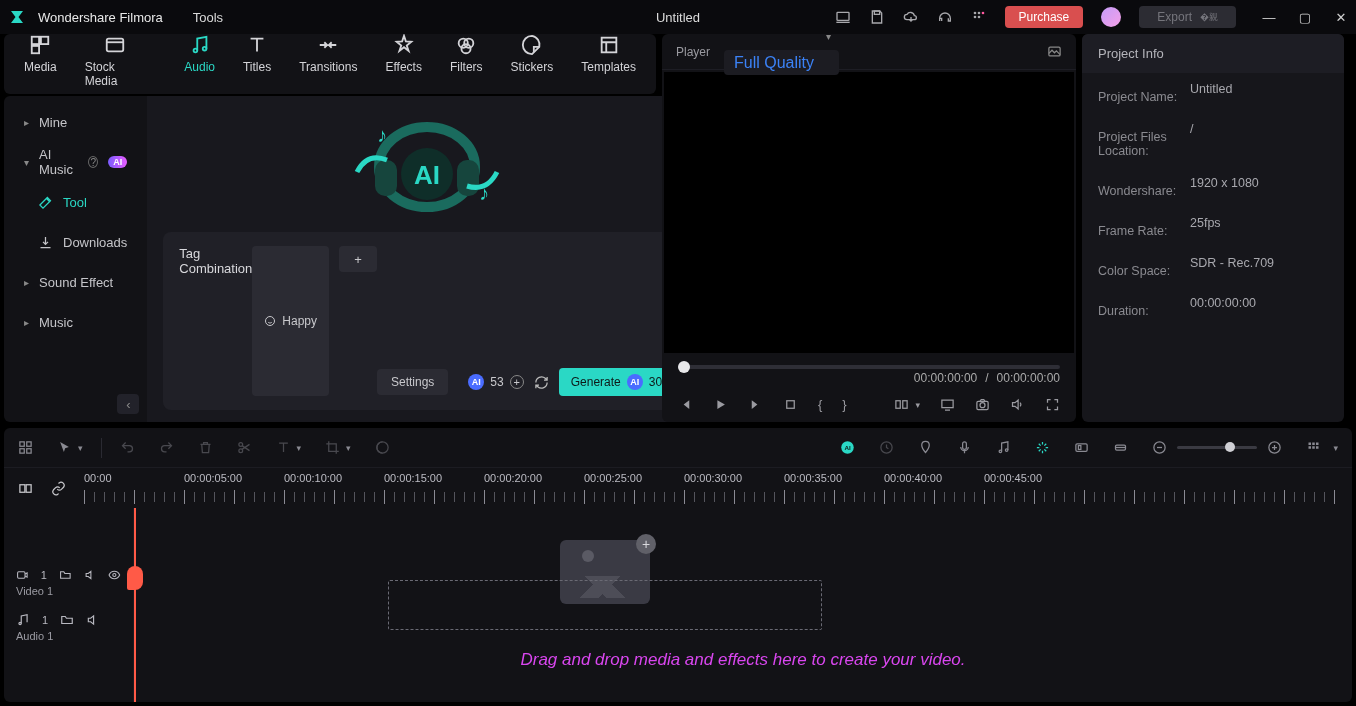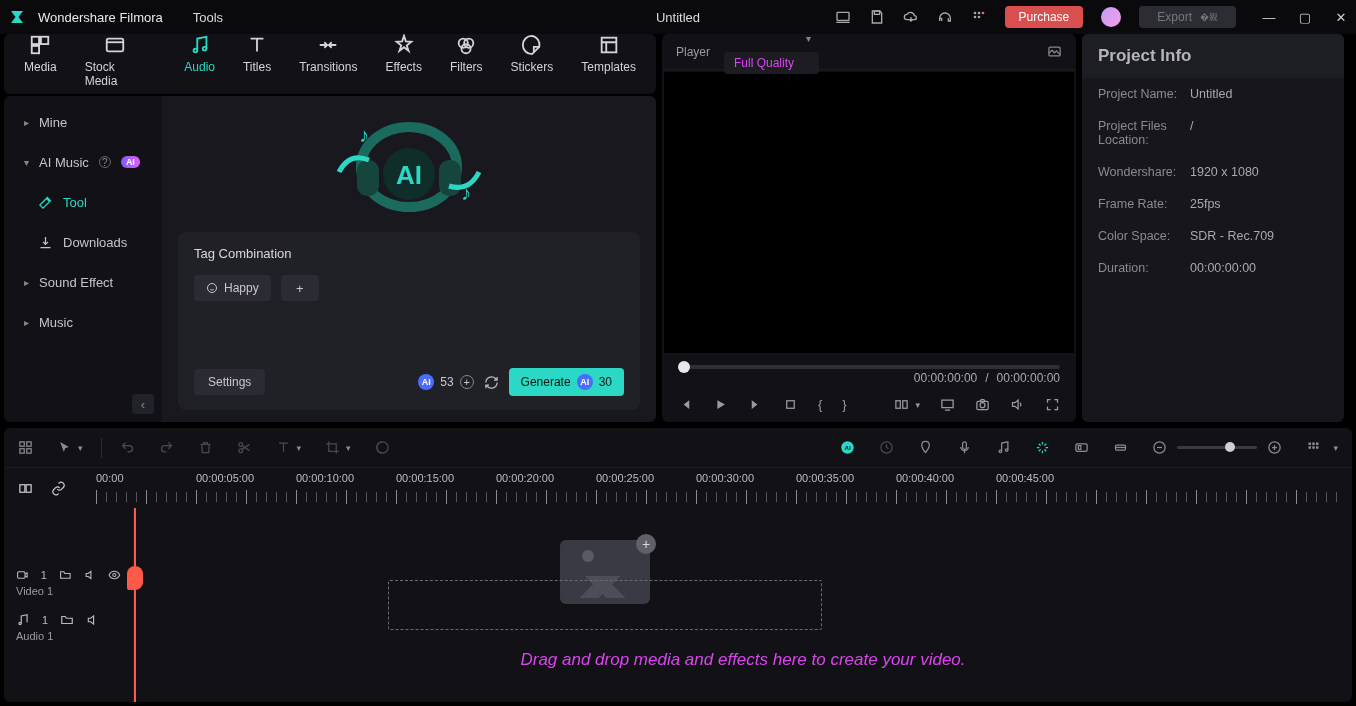--- a/index.html
+++ b/index.html
@@ -32,66 +32,66 @@
 .sidebar { width:158px; background:#121216; border-radius:6px 0 0 6px; padding-top:6px; position:relative; }
 .sideitem { height:40px; display:flex; align-items:center; gap:10px; padding:0 20px; color:#c5c5c9; cursor:pointer; font-size:13px; }
 .sideitem.bold { font-weight:500; }
 .sideitem.sub { padding-left:34px; font-size:13px; }
 .sideitem.active { color:#2ad8c5; }
 .ai-badge { background:linear-gradient(90deg,#7a5cff,#e85cff); color:#fff; font-size:9px; font-weight:700; padding:1px 5px; border-radius:6px; }
 .collapse { position:absolute; bottom:8px; right:8px; width:22px; height:20px; background:#22222a; border-radius:4px; display:flex; align-items:center; justify-content:center; color:#888; }
 .content { flex:1; background:#18181e; border-radius:0 6px 6px 0; display:flex; flex-direction:column; padding:6px 16px 12px 16px; }
 .hero { height:130px; display:flex; align-items:center; justify-content:center; }
 .heroimg { width:160px; height:110px; position:relative; }
-.tagbox { background:#202027; border-radius:8px; padding:14px 16px; flex:1; display:flex; flex-direction:column; }
+.tagbox { background:#202027; border-radius:8px; padding:14px 16px; flex:1; display:flex; flex-direction:row; }
 .tagbox h4 { font-size:13px; font-weight:500; color:#d8d8dc; margin-bottom:14px; }
 .tags { display:flex; gap:10px; }
 .tagchip { background:#2b2b33; border-radius:4px; padding:5px 12px; font-size:12px; display:flex; gap:6px; align-items:center; }
 .tagadd { background:#2b2b33; border-radius:4px; width:38px; height:26px; display:flex; align-items:center; justify-content:center; }
 .genrow { margin-top:auto; display:flex; align-items:center; gap:10px; }
 .settings { background:#2b2b33; padding:6px 14px; border-radius:4px; font-size:12px; }
 .spacer { flex:1; }
 .credits { display:flex; align-items:center; gap:6px; font-size:12px; }
 .credits .aic,.genbtn .aic { width:16px;height:16px;border-radius:50%;background:#4a6cff;display:inline-flex;align-items:center;justify-content:center;color:#fff;font-size:9px;font-weight:700;}
 .refresh { color:#bbb; }
 .genbtn { background:#2ad8c5; color:#0e1a18; padding:6px 12px; border-radius:4px; display:flex; gap:6px; align-items:center; font-size:12px; font-weight:500;}
 
 
 .player { width:414px; background:#121216; border-radius:6px; display:flex; flex-direction:column; margin-top:0; }
 .playerhead { height:36px; display:flex; align-items:center; padding:0 14px; gap:14px; font-size:12px; color:#9a9aa0; border-bottom:1px solid #1d1d24; }
-.playerhead select { background:#1c1c22; border:none; color:#d946ef; padding:4px 24px 4px 10px; border-radius:4px; font-size:12px; appearance:none;margin-top:22px; }
+.playerhead select { background:#1c1c22; border:none; color:#3b82f6; padding:4px 24px 4px 10px; border-radius:4px; font-size:16px; appearance:none;margin-top:22px; }
 .selwrap { position:relative; }
 .selwrap:after { content:"▾"; position:absolute; right:8px; top:3px; color:#888; font-size:10px; pointer-events:none; }
 .snap { margin-left:auto; color:#888; }
 .viewport { flex:1; background:#000; margin:2px; }
 .scrub { padding:10px 16px 6px 16px; }
 .scrub .bar { height:4px; background:#2e2e36; border-radius:2px; position:relative; }
 .scrub .knob { width:12px;height:12px;border-radius:50%;background:#e8e8ea;position:absolute;left:0;top:-4px; }
 .times { display:flex; justify-content:flex-end; gap:8px; font-size:12px; color:#aaa; margin-top:2px;}
 .pctrl { display:flex; gap:20px; padding:6px 16px 10px 16px; align-items:center; color:#9a9aa0; }
 .pctrl .grow { flex:1; }
 .pctrl span,.pctrl div { cursor:pointer; }
 
 
 .pinfo { width:262px; background:#16161b; border-radius:6px; padding:0 0 10px 0; font-size:12.5px; color:#7d7d84; margin-top:0;}
-.pinfo h3 { background:#1d1d24; padding:12px 16px; font-size:17px; font-weight:700; color:#b4b4ba; border-radius:6px 6px 0 0; }
+.pinfo h3 { background:#1d1d24; padding:12px 16px; font-size:13px; font-weight:400; color:#b4b4ba; border-radius:6px 6px 0 0; }
 .prow { display:flex; padding:9px 16px; gap:12px; }
-.prow .k { width:80px; color:#8a8a90; }
+.prow .k { width:80px; color:#8a8a90;margin-top:8px; }
 .prow .v { color:#a8a8ae; }
 
 
 .tl { flex:1; background:#121216; margin:6px 4px 4px 4px; border-radius:6px; display:flex; flex-direction:column; }
 .tltool { height:40px; display:flex; align-items:center; padding:0 14px; gap:24px; color:#8a8a92; border-bottom:1px solid #1c1c22; }
 .tltool .sep { width:1px; height:20px; background:#2a2a32; margin:0 -6px; }
 .tltool .disabled { opacity:.45; }
 .zoom { display:flex; align-items:center; gap:10px; }
 .zoom .track { width:80px; height:3px; background:#3a3a42; border-radius:2px; position:relative; }
 .zoom .track .k { width:10px;height:10px;background:#cfcfd4;border-radius:50%;position:absolute;top:-4px;left:48px; }
 .tlhead { height:40px; display:flex; align-items:center; padding:0 14px; gap:18px; }
-.ruler { flex:1; position:relative; height:40px; overflow:hidden;margin-left:12px; }
+.ruler { flex:1; position:relative; height:40px; overflow:hidden; }
 .ruler .lbl { position:absolute; top:4px; font-size:11px; color:#bcbcc4; }
 .ticks { position:absolute; bottom:6px; left:0; right:0; height:10px;
   background:repeating-linear-gradient(90deg,#54545c 0 1px,transparent 1px 10px);
 }
 .ticks.big { height:14px; bottom:4px;
   background:repeating-linear-gradient(90deg,#8a8a94 0 1px,transparent 1px 50px);
 }
 .tracks { flex:1; display:flex; }
 .trackhead { width:130px; border-right:1px solid #1c1c22; padding-top:60px; }
 .th { height:45px; padding:0 12px; color:#9a9aa2; font-size:11px;}

